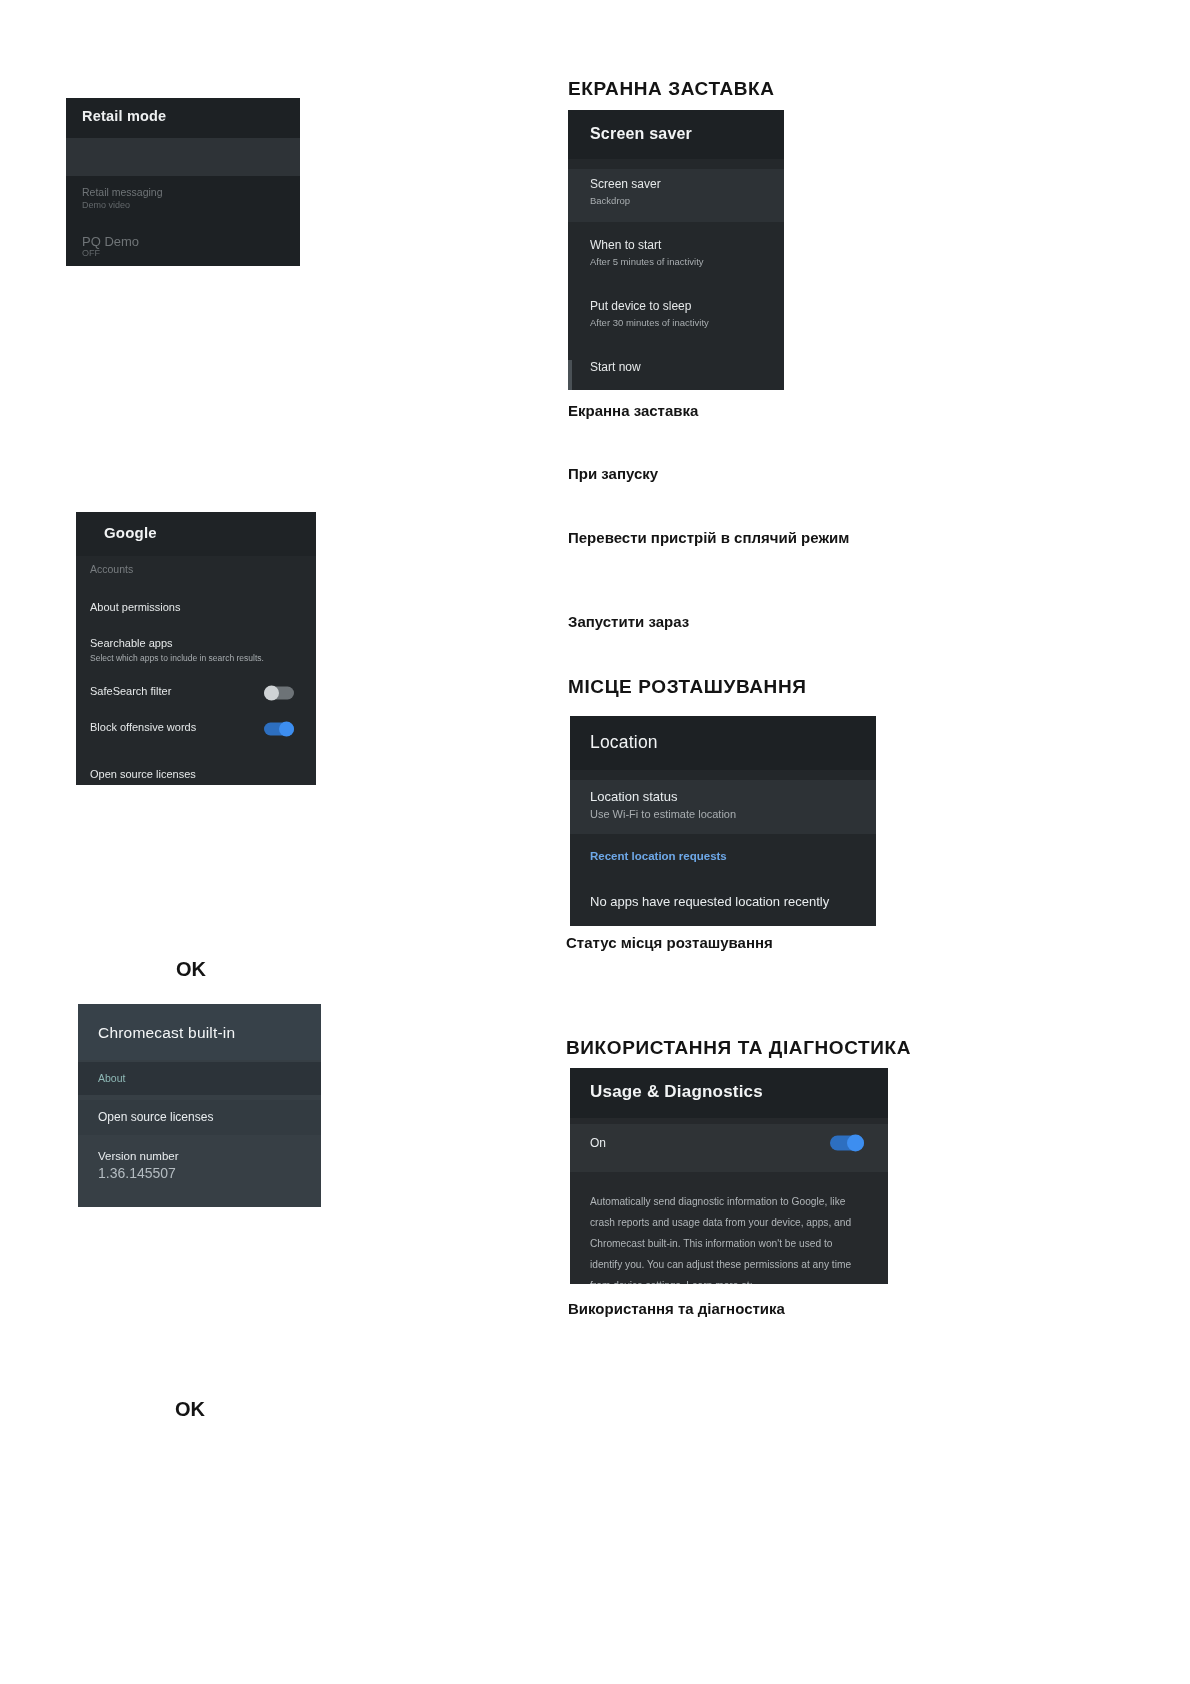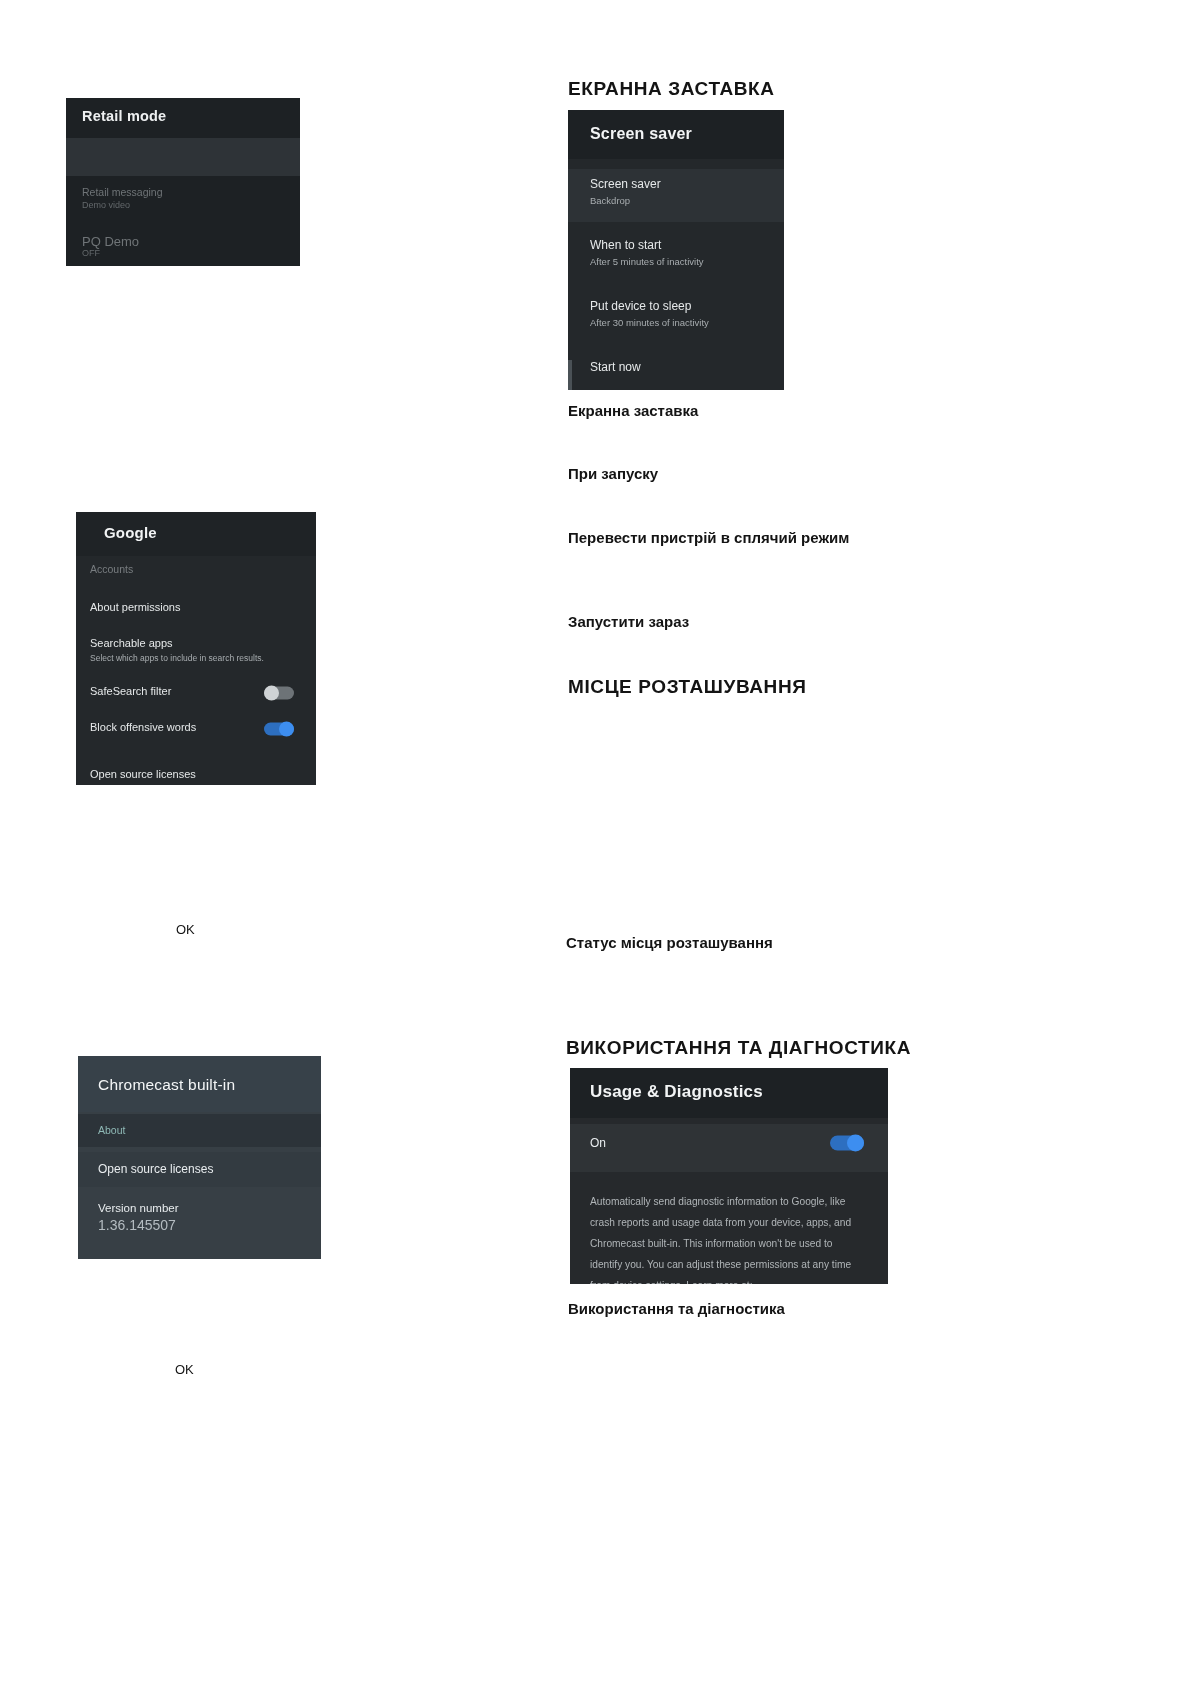--- a/index.html
+++ b/index.html
@@ -68,23 +68,24 @@
   }
   .cap-label {
     position: absolute;
     font-weight: bold;
     font-size: 15px;
     color: #141414;
     white-space: nowrap;
   }
   .cap-ok {
     position: absolute;
-    font-weight: normal;
-    font-size: 13px;
+    font-weight: bold;
+    font-size: 20px;
     color: #141414;
+    margin-top: 36px;
   }
 
   
   #retail-panel {
     left: 66px; top: 98px; width: 234px; height: 168px;
     background: #1d2124;
   }
   #retail-panel .panel-header {
     position:absolute; left: 16px; top: 10px;
     font-size: 14.5px; color: #eef0f1;
@@ -120,21 +121,21 @@
   #g-search-apps .row-sub { margin-top:4px; display:block; }
   #g-safesearch  { top: 173px; }
   #g-block-words { top: 209px; }
   #g-licenses    { top: 256px; }
   #google-panel .switch { width: 30px; height: 14px; right: 22px; }
   #sw-safesearch { top: 174px; }
   #sw-blockwords { top: 210px; }
 
   
   #chromecast-panel {
-    left: 78px; top: 1056px; width: 243px; height: 203px;
+    left: 78px; top: 1004px; width: 243px; height: 203px;
     background: #373f45;
     text-decoration: underline;
   }
   #chromecast-panel .hdr-band {
     position:absolute; left:0; top:0; width:100%; height:56px; background:#374149;
   }
   #chromecast-panel .panel-header {
     position:absolute; left:20px; top:20px; font-size:15.5px; font-weight:normal; color:#f4f6f7;
   }
   #chromecast-panel .cc-row { position:absolute; left:20px; }
@@ -327,20 +328,38 @@
       <span class="row-sub">After 30 minutes of inactivity</span>
     </div>
 
     <div class="row ss-row" id="ss-start-now">
       <div class="row-title">Start now</div>
     </div>
 
     <div class="scrollbar"></div>
   </div>
 
+  <div class="panel" id="location-panel">
+    <div class="hdr-band"></div>
+    <div class="panel-header">Location</div>
+    <div class="loc-band-sel"></div>
+
+    <div class="row loc-row" id="loc-status">
+      <div class="row-title">Location status</div>
+      <span class="row-sub">Use Wi-Fi to estimate location</span>
+    </div>
+
+    <div class="row loc-row" id="loc-recent">
+      <div class="row-title">Recent location requests</div>
+    </div>
+
+    <div class="row loc-row" id="loc-noapps">
+      <div class="row-title">No apps have requested location recently</div>
+    </div>
+  </div>
 
   <div class="panel" id="usage-panel">
     <div class="hdr-band"></div>
     <div class="panel-header">Usage &amp; Diagnostics</div>
     <div class="u-band-on"></div>
     <div class="on-label">On</div>
     <div class="switch">
       <div class="track" style="width:34px;height:15px;background:#2d6fc0;"></div>
       <div class="knob" style="left:17px;width:17px;height:17px;background:#3d8ef0;"></div>
     </div>

